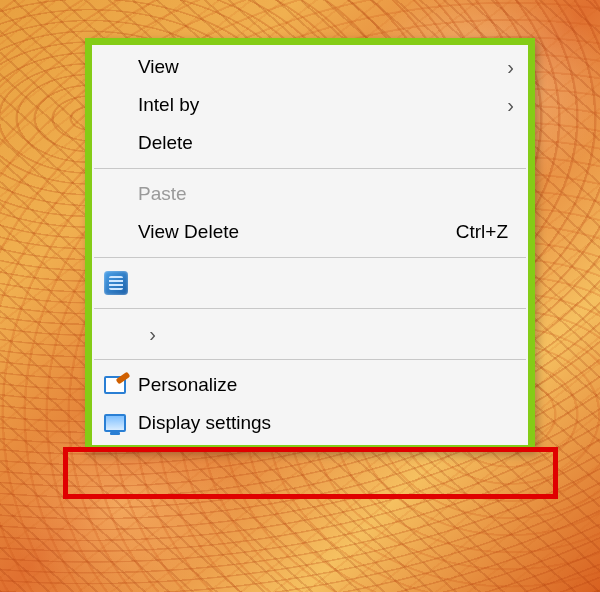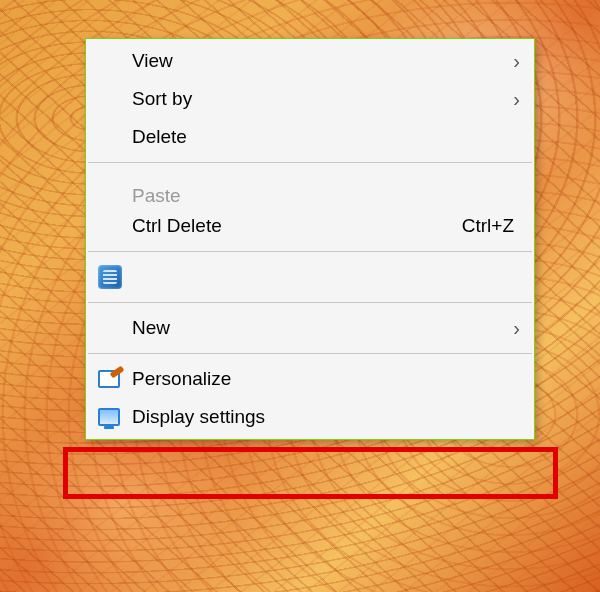--- a/index.html
+++ b/index.html
@@ -24,33 +24,33 @@
         radial-gradient(ellipse 220px 180px at 80% 15%, rgba(255,220,160,0.7), transparent 60%),
         radial-gradient(ellipse 200px 160px at 20% 85%, rgba(255,200,120,0.6), transparent 60%);
       pointer-events: none;
     }
     .context-menu {
       position: absolute;
       left: 85px;
       top: 38px;
       width: 450px;
       background: #f5f5f5;
-      border: 1px solid #84cc16;
+      border: 7px solid #84cc16;
       box-shadow: 3px 3px 8px rgba(0,0,0,0.25);
       padding: 3px 0;
     }
     .menu-item {
       display: flex;
       align-items: center;
       height: 38px;
       padding: 0 14px 0 12px;
       color: #000;
       position: relative;
     }
-    .menu-item.disabled { color: #9a9a9a; align-items: flex-end; }
+    .menu-item.disabled { color: #9a9a9a; }
     .icon-slot {
       width: 34px;
       display: flex;
       align-items: center;
       justify-content: flex-start;
       flex-shrink: 0;
     }
     .label { flex: 1; }
     .shortcut { color: #000; margin-left: auto; padding-right: 6px; }
     .chevron { width: 18px; text-align: right; color: #555; font-size: 20px; }
@@ -121,56 +121,55 @@
 <div class="context-menu">
 
   <div class="menu-item">
     <span class="icon-slot"></span>
     <span class="label">View</span>
     <span class="chevron">›</span>
   </div>
 
   <div class="menu-item">
     <span class="icon-slot"></span>
-    <span class="label">Sort by</span>
+    <span class="label">Intel by</span>
     <span class="chevron">›</span>
   </div>
 
   <div class="menu-item">
     <span class="icon-slot"></span>
     <span class="label">Delete</span>
   </div>
 
   <div class="separator"></div>
 
   <div class="menu-item disabled">
     <span class="icon-slot"></span>
     <span class="label">Paste</span>
   </div>
 
 
   <div class="menu-item">
     <span class="icon-slot"></span>
-    <span class="label">Ctrl Delete</span>
+    <span class="label">View Delete</span>
     <span class="shortcut">Ctrl+Z</span>
   </div>
 
   <div class="separator"></div>
 
   <div class="menu-item">
     <span class="icon-slot">
         <span class="intel-icon"></span>
       </span>
   </div>
 
   <div class="separator"></div>
 
   <div class="menu-item">
     <span class="icon-slot"></span>
-    <span class="label">New</span>
     <span class="chevron">›</span>
   </div>
 
   <div class="separator"></div>
 
   <div class="menu-item">
     <span class="icon-slot">
         <span class="personalize-icon"></span>
       </span>
     <span class="label">Personalize</span>

